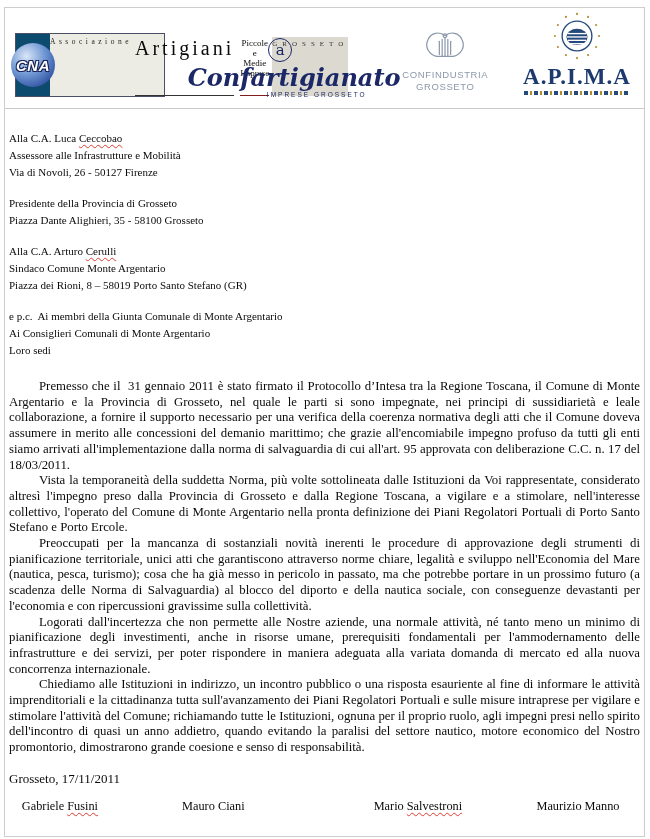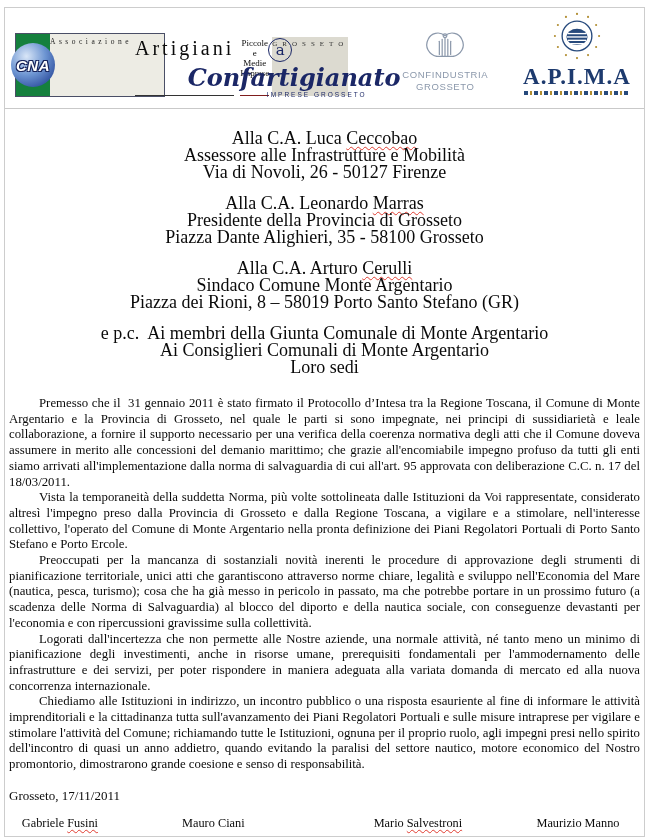--- a/index.html
+++ b/index.html
@@ -13,21 +13,21 @@
     border:1px solid #cdcdcd; border-bottom:1px solid #cdcdcd;
   }
   
   .header {
     position:absolute; left:5px; top:8px; width:639px; height:101px;
     border-bottom:1px solid #c9c9c9; display:flex; align-items:flex-start;
     justify-content:space-between; padding:0 8px 0 10px;
   }
   .logo-cna { margin-top:25px; width:150px; height:64px; border:1px solid #4a4f66;
     background:#edece4; display:flex; }
-  .cna-left { width:52px; background:#15803d; position:relative; display:flex;
+  .cna-left { width:52px; background:#0c4a6e; position:relative; display:flex;
     align-items:center; justify-content:center; }
   .cna-globe { position:absolute; width:44px; height:44px; border-radius:50%;
     background:radial-gradient(circle at 35% 30%, #d9e6f7, #6d95d2 45%, #2a4a9b 85%); }
   .cna-word { position:relative; font-family:"Liberation Sans", sans-serif; font-style:italic;
     font-weight:bold; font-size:15px; color:#fff; letter-spacing:0.5px;
     text-shadow:1px 1px 0 #16235a,-1px -1px 0 #16235a,1px -1px 0 #16235a,-1px 1px 0 #16235a; }
   .cna-right { flex:1; text-align:center; padding-top:3px; display:flex; flex-direction:row; }
   .cna-assoc { font-size:7.5px; letter-spacing:3.5px; color:#222; white-space:nowrap; }
   .cna-artig { font-size:20px; letter-spacing:3px; border-bottom:1px solid #333;
     margin:0 3px; padding-bottom:12px; }
@@ -45,21 +45,21 @@
   .logo-confind { margin-top:22px; width:100px; text-align:center;
     font-family:"Liberation Sans", sans-serif; color:#8b98ab; }
   .confind-t { font-size:9.5px; letter-spacing:0.6px; margin-top:3px; line-height:12px; }
   .logo-apima { margin-top:4px; width:118px; text-align:center; }
   .apima-name { font-family:"Liberation Serif", serif; font-weight:bold; font-size:23px;
     color:#1d3a6e; letter-spacing:1px; white-space:nowrap; margin-top:0px; }
   .apima-tag { height:4px; margin:1px 6px 0 6px;
     background:repeating-linear-gradient(90deg,#26497c 0 4px,#fff 4px 6px,#b08c2f 6px 8px,#fff 8px 10px); }
   
   .content { position:absolute; left:5px; top:110px; width:639px; padding:20px 4px 0 4px; }
-  .addr { text-align:center; font-size:18px; line-height:17px; margin-bottom:14px; }
+  .addr { text-align:left; font-size:11px; line-height:17px; margin-bottom:14px; }
   .addr-cc { margin-bottom:0;margin-top:13px; }
   .sp, .spx { text-decoration-line:underline; text-decoration-style:wavy;
     text-decoration-color:#e03c31; text-decoration-thickness:1px; text-underline-offset:2px; }
   .body-block { margin-top:20px; }
   .body-p { font-size:12.8px; line-height:15.7px; text-align:justify; text-indent:30px; }
   .date-line { margin-top:15px; margin-left:0; font-size:13px; }
   .sigs { display:flex; justify-content:space-between; margin-top:11px; padding:0 2px; }
   .sig { text-align:center; font-size:12.3px; line-height:16px; }
   .sig-1 { width:110px; } .sig-2 { width:235px; } .sig-3 { width:225px; } .sig-4 { width:135px; }
 </style>
@@ -142,21 +142,20 @@
 
   <div class="content">
 
     <div class="addr">
       <div><span>Alla C.A. Luca </span><span class="sp">Ceccobao</span></div>
       <div>Assessore alle Infrastrutture e Mobilità</div>
       <div>Via di Novoli, 26 - 50127 Firenze</div>
     </div>
 
     <div class="addr">
-      <div><span>Alla C.A. Leonardo </span><span class="sp">Marras</span></div>
       <div>Presidente della Provincia di Grosseto</div>
       <div>Piazza Dante Alighieri, 35 - 58100 Grosseto</div>
     </div>
 
     <div class="addr">
       <div><span>Alla C.A. Arturo </span><span class="sp">Cerulli</span></div>
       <div>Sindaco Comune Monte Argentario</div>
       <div>Piazza dei Rioni, 8 – 58019 Porto Santo Stefano (GR)</div>
     </div>
 

